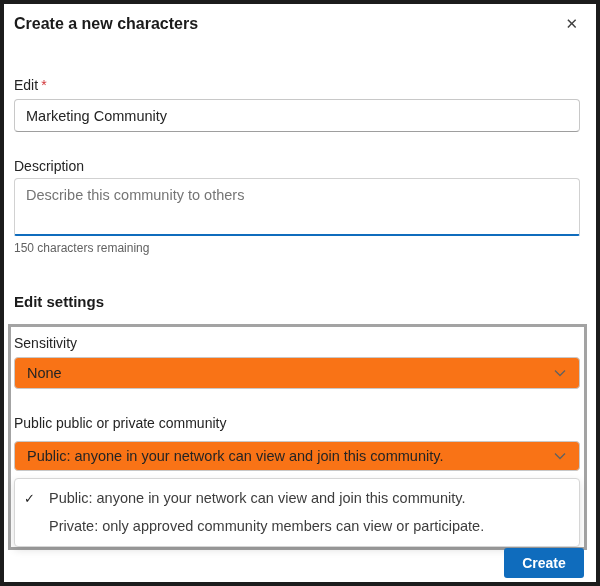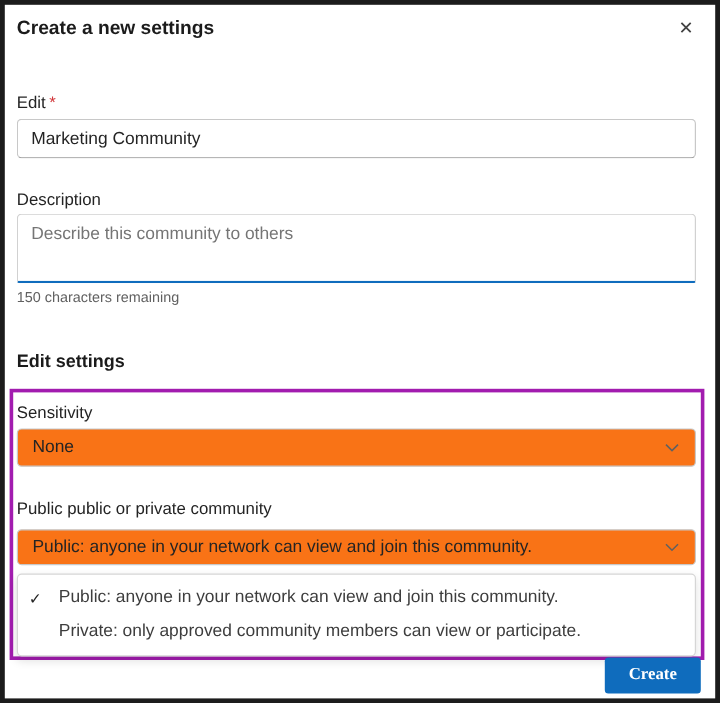--- a/index.html
+++ b/index.html
@@ -54,21 +54,21 @@
     resize: none; outline: none; display: block;
   }
   .desc-textarea::placeholder { color: #757575; }
   .helper-text { margin-top: 5px; font-size: 12px; color: #616161; }
 
   .section-heading { margin-top: 38px; font-size: 15px; font-weight: 700; color: #1b1b1b; }
 
   
   .highlight-box {
     margin: 14px -7px 0 -6px;
-    border: 3px solid #a21caf;
+    border: 3px solid #a3a3a3;
     padding: 6px 4px 0 3px;
     background: #fff;
   }
   .inner-label { font-size: 14px; color: #242424; margin-top: 2px; line-height: 17px; }
   .select-box {
     margin-top: 5px; height: 32px;
     border: 1px solid #c8c8c8; border-radius: 4px;
     display: flex; align-items: center; justify-content: space-between;
     padding: 0 12px; font-size: 14.5px; color: #242424;
     background: #f97316; cursor: pointer;
@@ -94,33 +94,33 @@
     flex-shrink: 0;
   }
 
   
   .create-btn {
     position: absolute; right: 12px; bottom: 4px;
     width: 80px; height: 30px;
     background: #0f6cbd; color: #fff;
     border: none; border-radius: 3px;
     font-size: 14px; font-weight: 700;
-    font-family: Liberation Serif, serif;
+    font-family: Liberation Sans, sans-serif;
     display: flex; align-items: center; justify-content: center;
     cursor: pointer;
   }
 </style>
 </head>
 <body>
 
 <div class="dialog">
   <div class="main">
 
     <div class="header">
-      <div class="title">Create a new settings</div>
+      <div class="title">Create a new characters</div>
       <button class="close-btn">✕</button>
     </div>
 
     <div class="name-row">
       <div class="field-label"><span>Edit</span><span class="required">*</span></div>
       <input class="text-input" type="text" value="Marketing Community" style="">
     </div>
 
     <div class="desc-row">
       <div class="field-label">Description</div>

